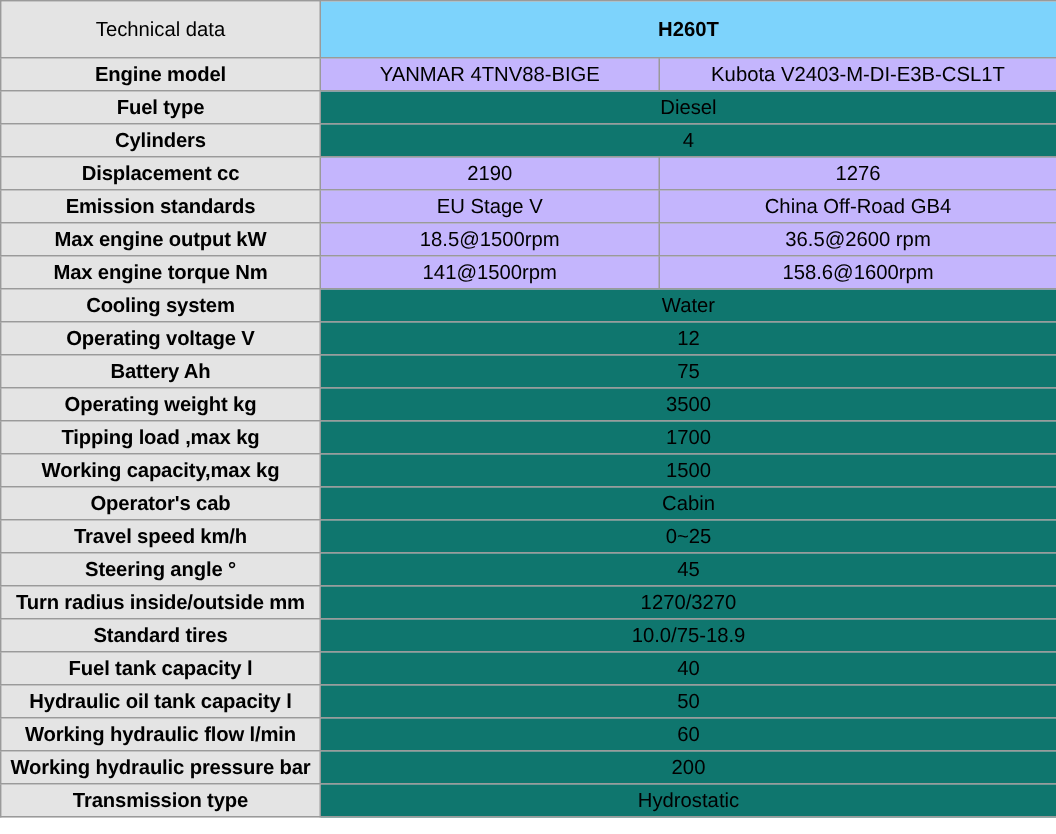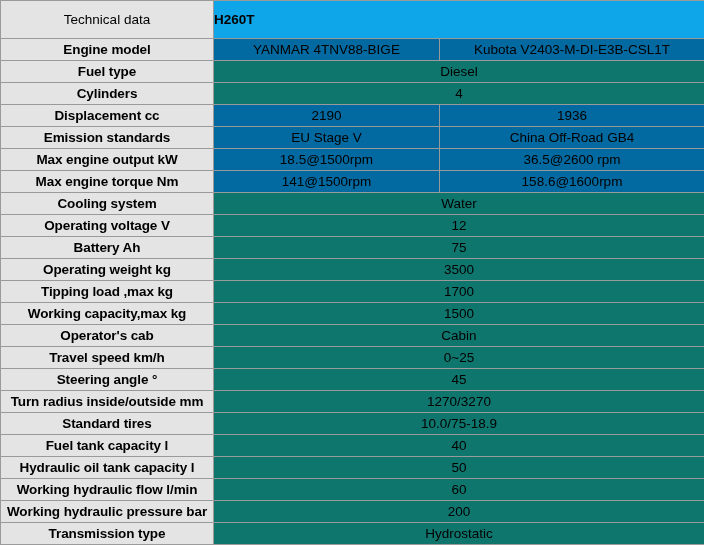--- a/index.html
+++ b/index.html
@@ -41,38 +41,38 @@
   }
   .label-cell {
     background: #e4e4e4;
     font-weight: bold;
     font-size: 12.5px;
     padding-left: 5px;
     text-align: center;
     letter-spacing: -0.1px;
   }
   .value-cell {
-    background: #0369a1;
+    background: #c4b5fd;
     text-align: center;
     font-size: 14px;
   }
   .value-cell.plain {
     background: #0f766e;
   }
   
   .hdr-title {
     background: #e4e4e4;
     text-align: center;
     font-size: 16px;
     font-weight: normal;
     color: #000;
   }
   .hdr-model {
-    background: #0ea5e9;
-    text-align: left;
+    background: #7dd3fc;
+    text-align: center;
     font-size: 16px;
     font-weight: bold;
     color: #000;
   }
   tr.row-head td { height: 38px; }
   .fade-bottom {
     position: absolute;
     left: 0;
     bottom: 0;
     width: 704px;
@@ -105,21 +105,21 @@
           <td class="label-cell">Fuel type</td>
           <td class="value-cell plain" colspan="2">Diesel</td>
         </tr>
         <tr>
           <td class="label-cell">Cylinders</td>
           <td class="value-cell plain" colspan="2">4</td>
         </tr>
         <tr>
           <td class="label-cell">Displacement cc</td>
           <td class="value-cell">2190</td>
-          <td class="value-cell">1936</td>
+          <td class="value-cell">1276</td>
         </tr>
         <tr>
           <td class="label-cell">Emission standards</td>
           <td class="value-cell">EU Stage V</td>
           <td class="value-cell">China Off-Road GB4</td>
         </tr>
         <tr>
           <td class="label-cell">Max engine output kW</td>
           <td class="value-cell">18.5@1500rpm</td>
           <td class="value-cell">36.5@2600 rpm</td>

